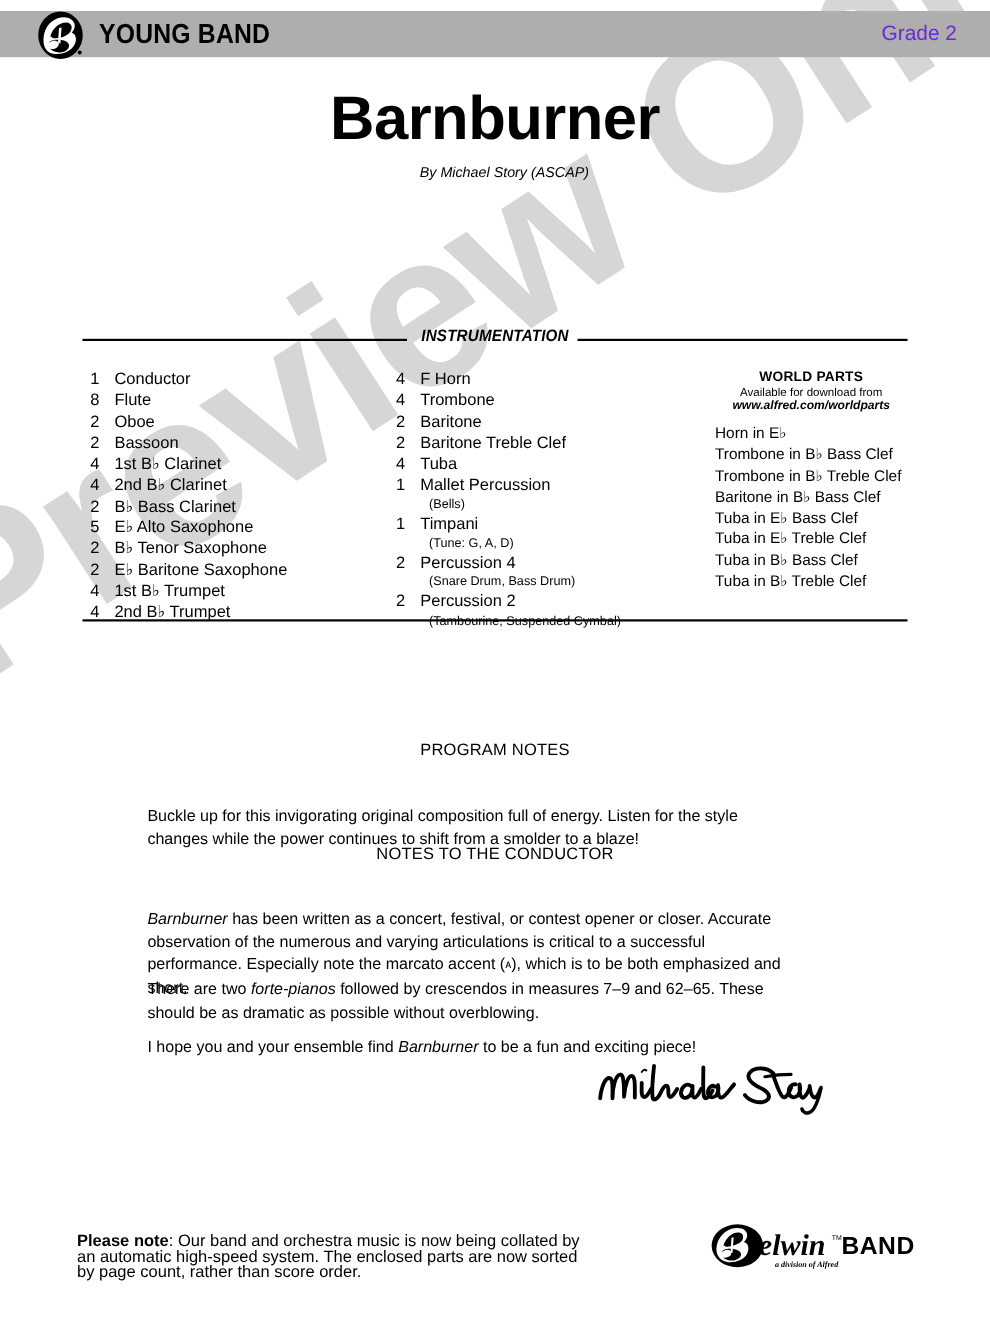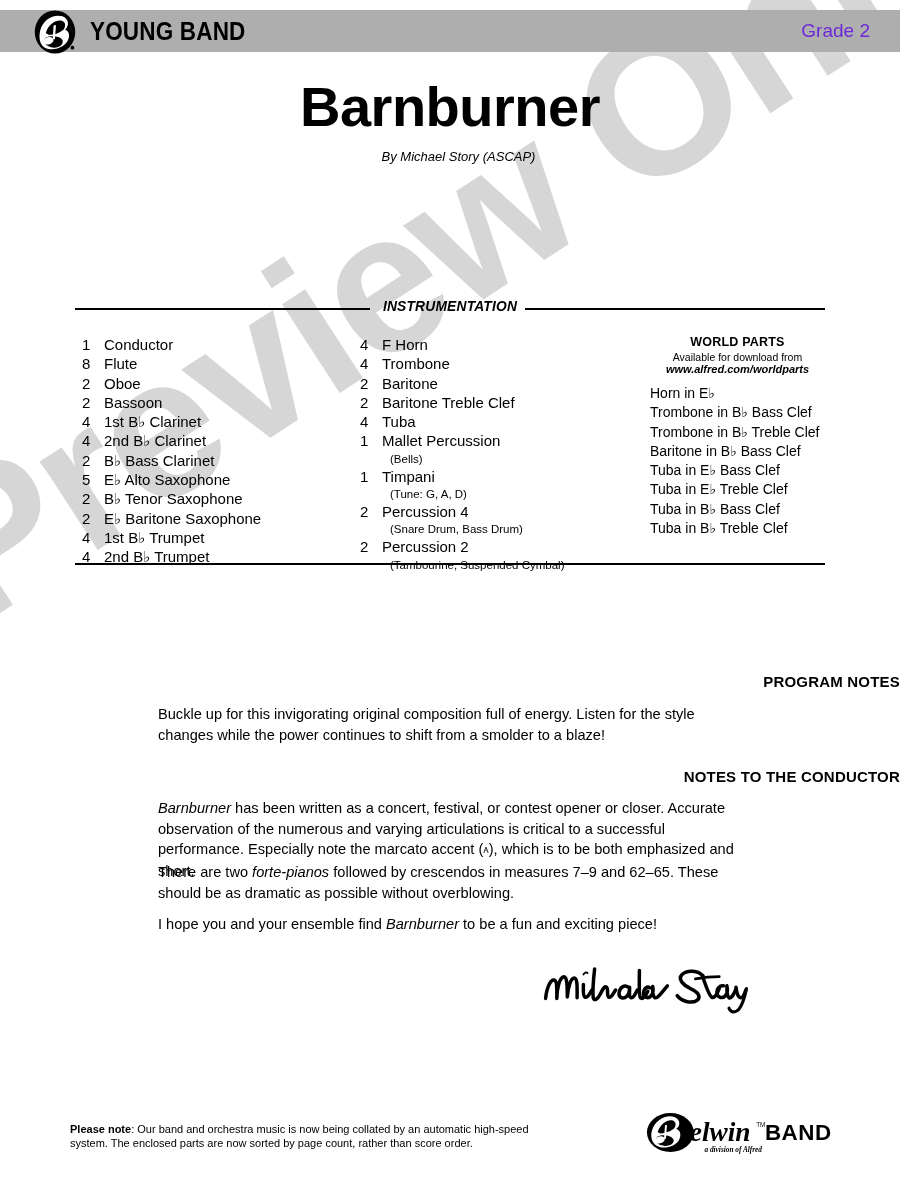--- a/index.html
+++ b/index.html
@@ -211,36 +211,37 @@
     height: 2px;
     background: #000;
     z-index: 3;
   }
 
   
   .section-heading {
     position: absolute;
     left: 0;
     width: 900px;
-    text-align: right;
+    text-align: center;
     font-size: 15px;
-    font-weight: bold;
+    font-weight: normal;
     letter-spacing: 0.2px;
     z-index: 3;
   }
   #program-notes-heading { top: 673px; }
   #conductor-notes-heading { top: 768px; }
 
   .body-block {
     position: absolute;
-    left: 158px;
+    left: 134px;
     width: 590px;
     font-size: 14.6px;
     line-height: 20.5px;
     z-index: 3;
+    margin-top: 28px;
   }
   #program-notes-body { top: 704px; }
   #conductor-para-1 { top: 798px; }
   #conductor-para-2 { top: 862px; }
   #conductor-para-3 { top: 914px; }
   .body-block em { font-style: italic; }
   .marcato { font-size: 11px; position: relative; top: -1px; }
 
   
   #signature {
@@ -251,21 +252,21 @@
     height: 70px;
     z-index: 3;
   }
 
   
   #footer-note {
     position: absolute;
     left: 70px;
     top: 1122px;
     width: 470px;
-    font-size: 11px;
+    font-size: 15px;
     line-height: 14px;
     z-index: 3;
     font-family: "Liberation Sans Narrow", "Liberation Sans", sans-serif;
   }
   #footer-note b { font-weight: bold; }
   #publisher-logo {
     position: absolute;
     left: 645px;
     top: 1105px;
     width: 195px;

